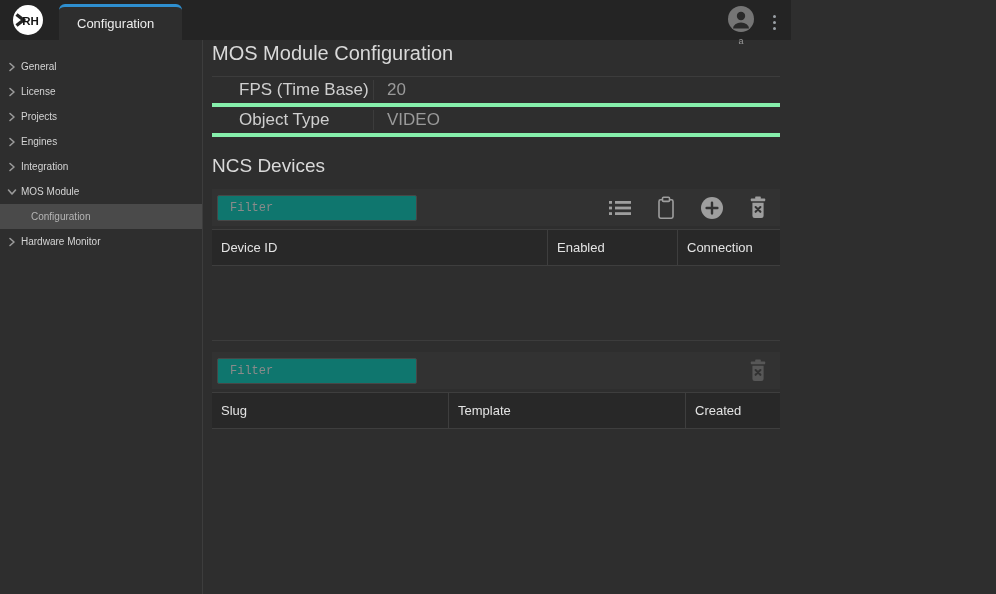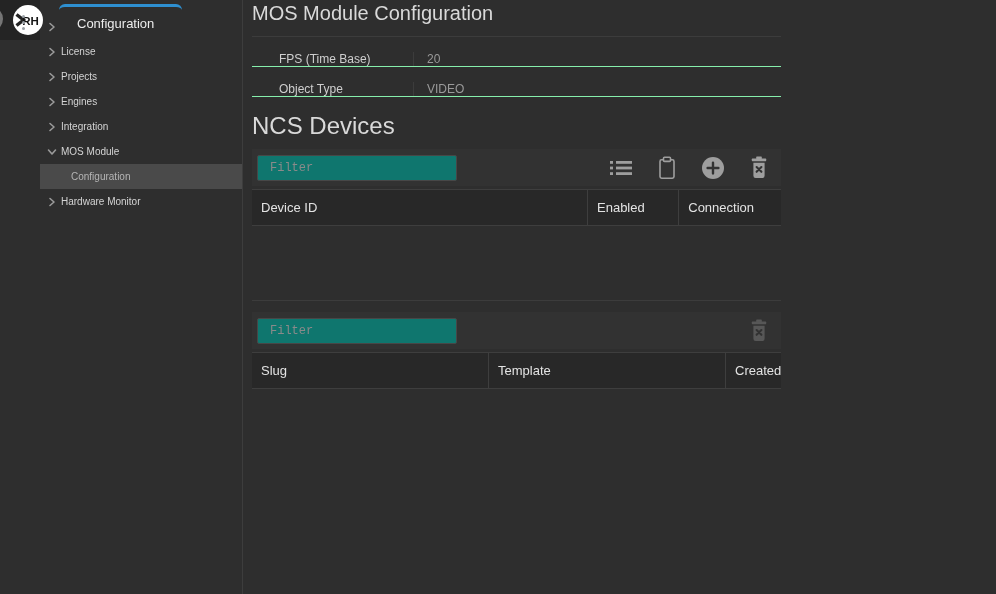--- a/index.html
+++ b/index.html
@@ -1,19 +1,19 @@
 <!DOCTYPE html>
 <html><head>
 <meta charset="utf-8">
 <style>
   * { margin:0; padding:0; box-sizing:border-box; }
   html,body { background:#2e2e2e; }
   .app {
     width:791px; height:594px; background:#2e2e2e; overflow:hidden;
-    font-family:"Liberation Sans", sans-serif; display:flex; flex-direction:row;
+    font-family:"Liberation Sans", sans-serif; display:flex; flex-direction:column;
     position:relative;
   }
   
   .topbar { flex:0 0 40px; height:40px; background:#242424; position:relative; }
   .logo { position:absolute; left:13px; top:5px; width:30px; height:30px; }
   .tab {
     position:absolute; left:59px; top:4px; height:36px; width:123px;
     background:#2e2e2e; border-top:3px solid #2e8fd0; border-radius:6px 6px 0 0;
     color:#ececec; font-size:13px; display:flex; align-items:center; padding-left:18px;
   }
@@ -25,25 +25,25 @@
   
   .body-row { flex:1; display:flex; min-height:0; }
   .sidebar { flex:0 0 203px; width:203px; border-right:1px solid #3d3d3d; padding-top:14px; }
   .nav-item { height:25px; display:flex; align-items:center; font-size:10px; color:#d4d4d4; }
   .nav-item .chev { width:10px; height:10px; margin-left:7px; margin-right:4px; color:#9a9a9a; display:flex; align-items:center; }
   .nav-item.child { padding-left:31px; }
   .nav-item.selected { background:#4a4a4a; color:#b5b5b5; }
   
   .content { flex:1; min-width:0; padding:0 11px 0 9px; display:flex; flex-direction:column; }
   .h1 { font-size:20px; font-weight:400; color:#d9d9d9; line-height:27px; }
-  .h2 { font-size:24px; font-weight:400; color:#d9d9d9; line-height:25px; }
+  .h2 { font-size:19px; font-weight:400; color:#d9d9d9; line-height:25px; }
   .h2.ncs { margin-top:16px; }
   .h2.mos { margin-top:16px; }
   .cfg-table { margin-top:9px; border-top:1px solid #3c3c3c; }
-  .cfg-row { display:flex; height:30px; border-bottom:1px solid #86efac; align-items:flex-end; font-size:12px; }
+  .cfg-row { display:flex; height:30px; border-bottom:4px solid #86efac; align-items:center; font-size:17px; }
   .cfg-label { flex:0 0 162px; padding-left:27px; color:#cfcfcf; border-right:1px solid #3c3c3c; display:flex; align-items:center; }
   .cfg-value { padding-left:13px; color:#9a9a9a; display:flex; align-items:center; }
   .toolbar { margin-top:11px; flex:0 0 37px; height:37px; background:#323232; display:flex; align-items:center; }
   .filter-input {
     margin-left:5px; width:200px; height:26px; background:#0f766e;
     border:1px solid #474747; border-radius:2px; color:#cfcfcf; font-size:12px;
     padding:0 12px; outline:none; font-family:Liberation Mono, monospace;
   }
   .filter-input::placeholder { color:#8a8a8a; }
   .toolbar-icons { margin-left:auto; margin-right:10px; display:flex; align-items:center; gap:22px; }

